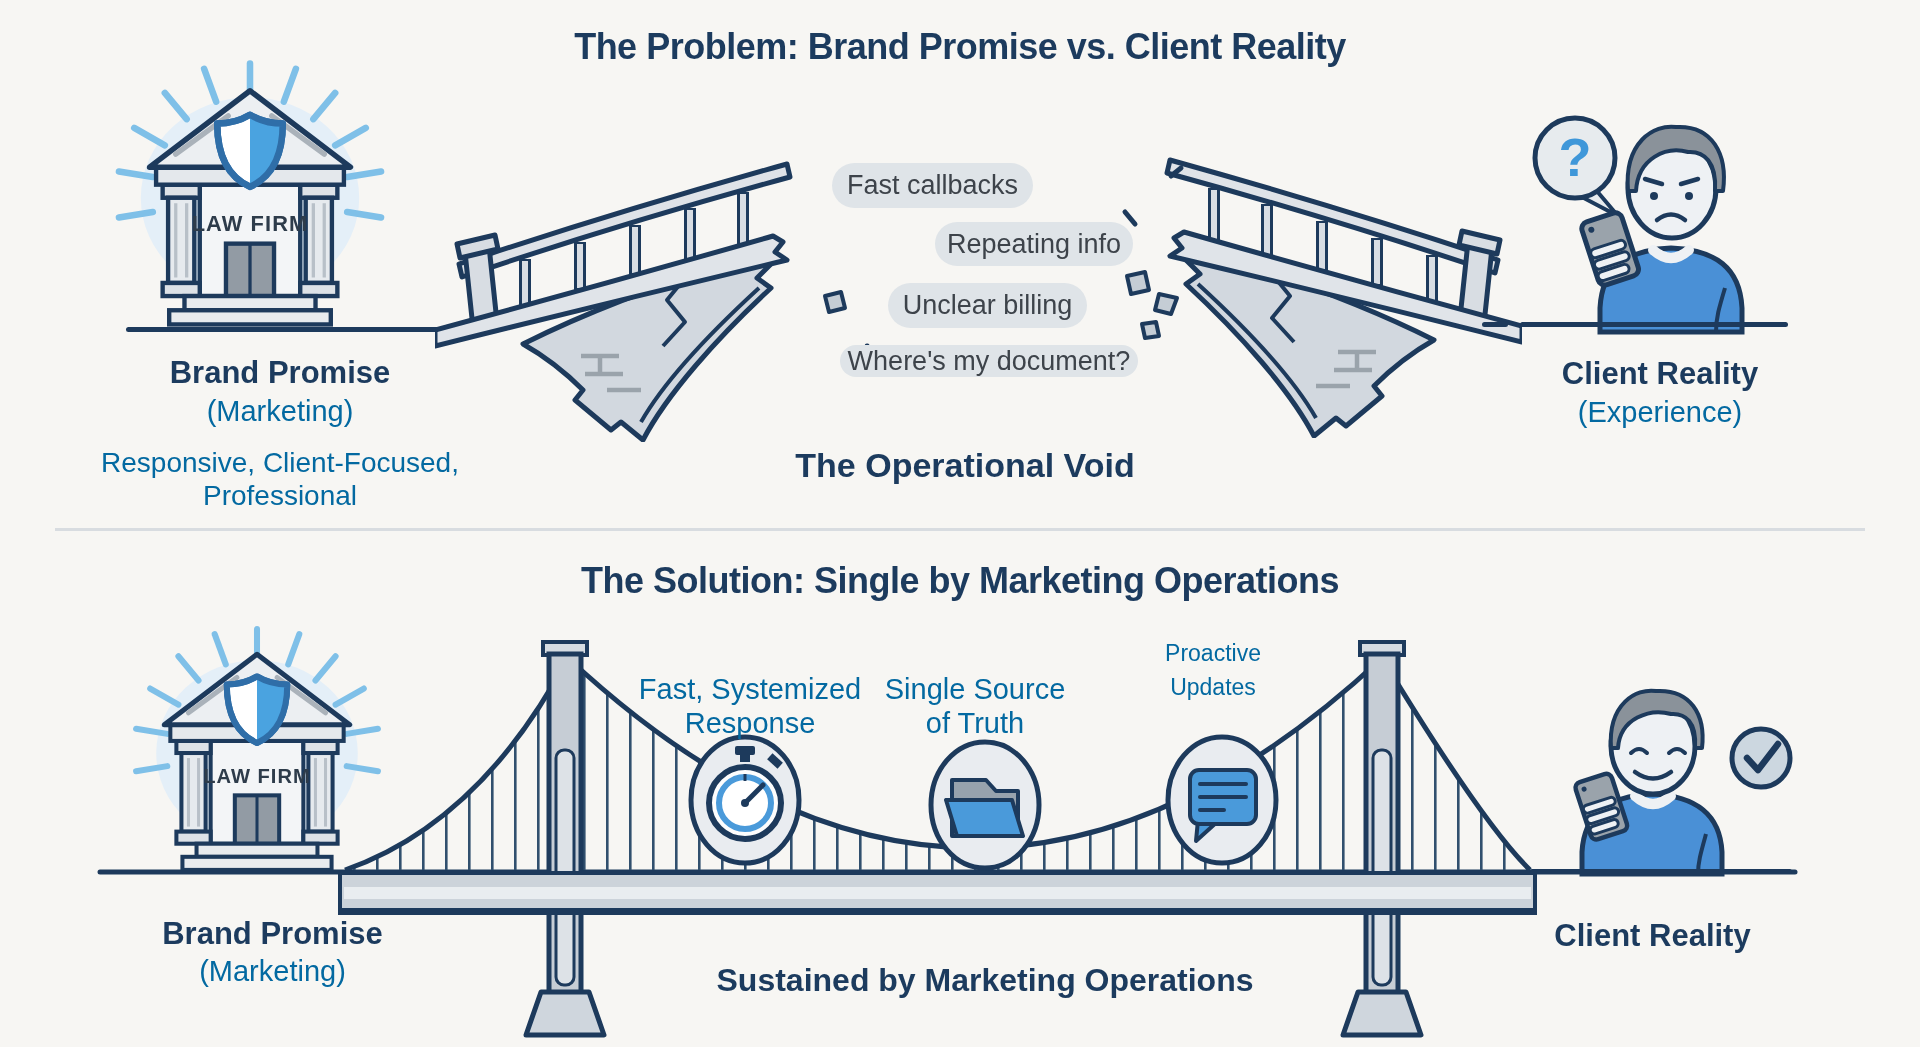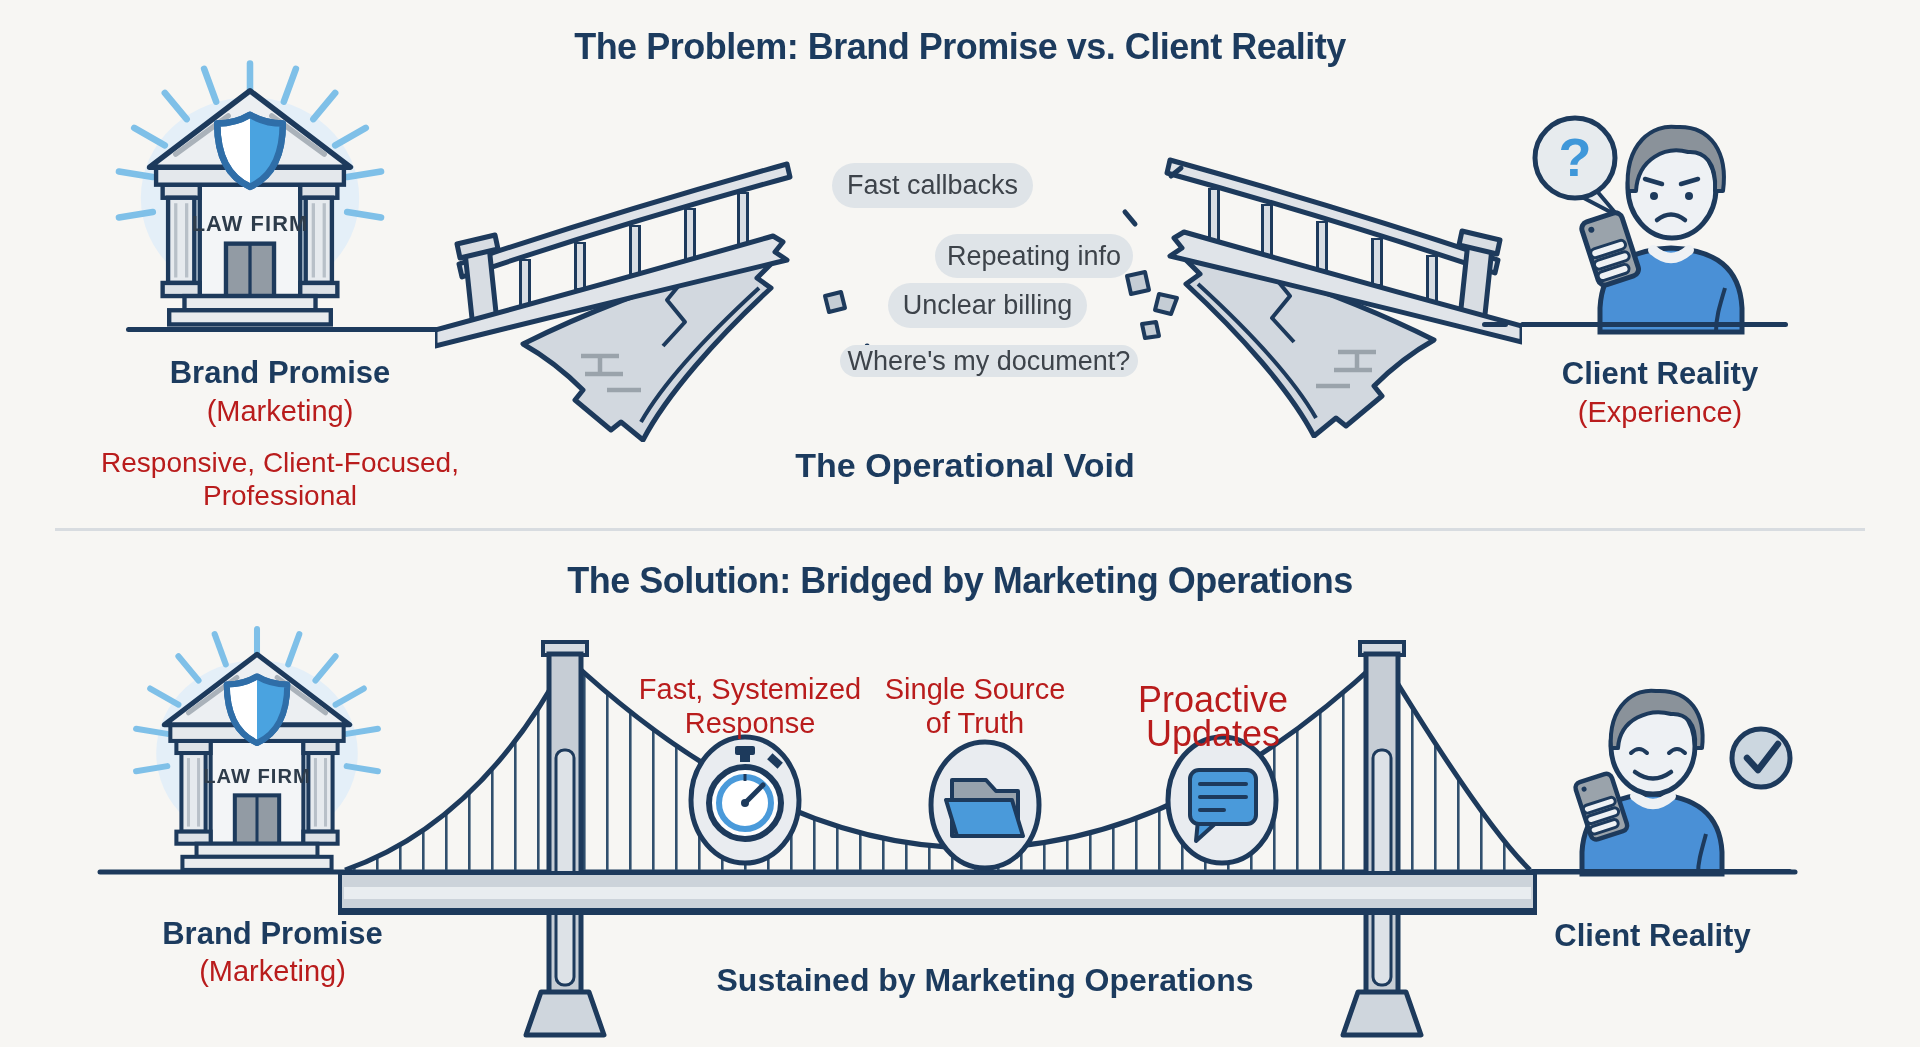--- a/index.html
+++ b/index.html
@@ -1,19 +1,19 @@
 <!DOCTYPE html>
 <html><head>
 <meta charset="utf-8">
 <style>
   html,body{margin:0;padding:0;background:#f7f6f3;}
   #stage{position:relative;width:1920px;height:1047px;overflow:hidden;background:#f7f6f3;
          font-family:"Liberation Sans","DejaVu Sans",sans-serif;}
   .abs{position:absolute;}
-  .lbl{position:absolute;text-align:center;color:#b91c1c;}
+  .lbl{position:absolute;text-align:center;color:#0369a1;}
   .pre{white-space:pre-line;}
   .navy{color:#1c3b5e;font-weight:bold;}
   .title{font-size:36px;letter-spacing:-0.5px;width:100%;}
   .bubble{position:absolute;background:#dfe4e8;border-radius:26px;display:flex;align-items:center;
           justify-content:center;font-size:27px;color:#3d434a;}
   .gline{position:absolute;background:#1d3a5c;height:5px;border-radius:3px;}
   .divider{position:absolute;background:#d8dce0;height:3px;}
   svg{overflow:visible;}
 </style>
 </head>
@@ -130,21 +130,21 @@
       <polygon points="327,176 341,174 344,188 330,190"></polygon>
     </g>
     <g stroke="#1d3a5c" stroke-width="5" stroke-linecap="round" fill="none">
       <path d="M310,64 L320,76"></path>
         <path d="M356,28 L366,20"></path>
         <path d="M52,198 Q50,208 42,206"></path>
     </g>
   </svg>
 
   <div class="bubble" style="left:832px;top:163px;width:201px;height:45px;">Fast callbacks</div>
-  <div class="bubble" style="left:935px;top:222px;width:198px;height:44px;margin-top:12px;">Repeating info</div>
+  <div class="bubble" style="left:935px;top:222px;width:198px;height:44px;">Repeating info</div>
   <div class="bubble" style="left:888px;top:283px;width:199px;height:45px;">Unclear billing</div>
   <div class="bubble" style="left:840px;top:345px;width:298px;height:32px;">Where's my document?</div>
 
   <div class="lbl navy" style="left:740px;width:450px;top:418px;font-size:34px;margin-top:28px;">The Operational Void</div>
 
   <svg class="abs" style="left:1520px;top:96px;width:280px;height:236px;" viewBox="0 0 280 236">
     <g>
       <polygon points="76,94 98,120 60,100" fill="#e7ebee" stroke="#1d3a5c" stroke-width="4" stroke-linejoin="round"></polygon>
       <circle cx="55" cy="62" r="40" fill="#e7ebee" stroke="#1d3a5c" stroke-width="5"></circle>
       <text x="55" y="80" text-anchor="middle" font-size="54" font-weight="bold" fill="#3f97d9">?</text>
@@ -170,21 +170,21 @@
     </g>
   </svg>
   <div class="gline" style="left:1482px;top:322px;width:26px;"></div>
   <div class="gline" style="left:1520px;top:322px;width:268px;"></div>
 
   <div class="lbl navy" style="left:1455px;width:410px;top:356px;font-size:31px;">Client Reality</div>
   <div class="lbl" style="left:1455px;width:410px;top:396px;font-size:29px;">(Experience)</div>
 
   <div class="divider" style="left:55px;top:528px;width:1810px;"></div>
 
-  <div class="lbl navy title" style="left:0;top:560px;">The Solution: Bridged by Marketing Operations</div>
+  <div class="lbl navy title" style="left:0;top:560px;">The Solution: Single by Marketing Operations</div>
 
   <svg class="abs" style="left:126px;top:624px;width:262px;height:252px;" viewBox="0 0 260 250">
       <use href="#sym-building"></use>
     </svg>
 
   <svg class="abs" style="left:90px;top:640px;width:1740px;height:400px;" viewBox="0 0 1740 400">
     <defs>
       <pattern id="hang" width="23" height="8" patternUnits="userSpaceOnUse">
         <rect x="10" y="0" width="2.6" height="8" fill="#31506e"></rect>
       </pattern>
@@ -234,21 +234,21 @@
         <line x1="1110" y1="157" x2="1156" y2="157"></line>
         <line x1="1110" y1="170" x2="1134" y2="170"></line>
       </g>
     </g>
   </svg>
 
   <div class="lbl pre" style="left:555px;width:390px;top:672px;font-size:29px;line-height:34px;">Fast, Systemized
 Response</div>
   <div class="lbl pre" style="left:780px;width:390px;top:672px;font-size:29px;line-height:34px;">Single Source
 of Truth</div>
-  <div class="lbl pre" style="left:1018px;width:390px;top:683px;font-size:36px;line-height:34px;">Proactive
+  <div class="lbl pre" style="left:1018px;width:390px;top:636px;font-size:23px;line-height:34px;">Proactive
 Updates</div>
 
   <div class="lbl navy" style="left:660px;width:650px;top:962px;font-size:32px;">Sustained by Marketing Operations</div>
 
   <div class="lbl navy" style="left:70px;width:405px;top:916px;font-size:31px;">Brand Promise</div>
   <div class="lbl" style="left:70px;width:405px;top:955px;font-size:29px;">(Marketing)</div>
 
   <svg class="abs" style="left:1532px;top:686px;width:280px;height:188px;" viewBox="0 0 280 188">
     <path d="M50,188 L50,166 C52,128 76,110 120,108 C164,110 188,128 190,166 L190,188 Z" fill="#4a90d6" stroke="#1d3a5c" stroke-width="5"></path>
     <path d="M103,110 Q121,126 139,110" stroke="#eef1f4" stroke-width="10" fill="none" stroke-linecap="round"></path>

